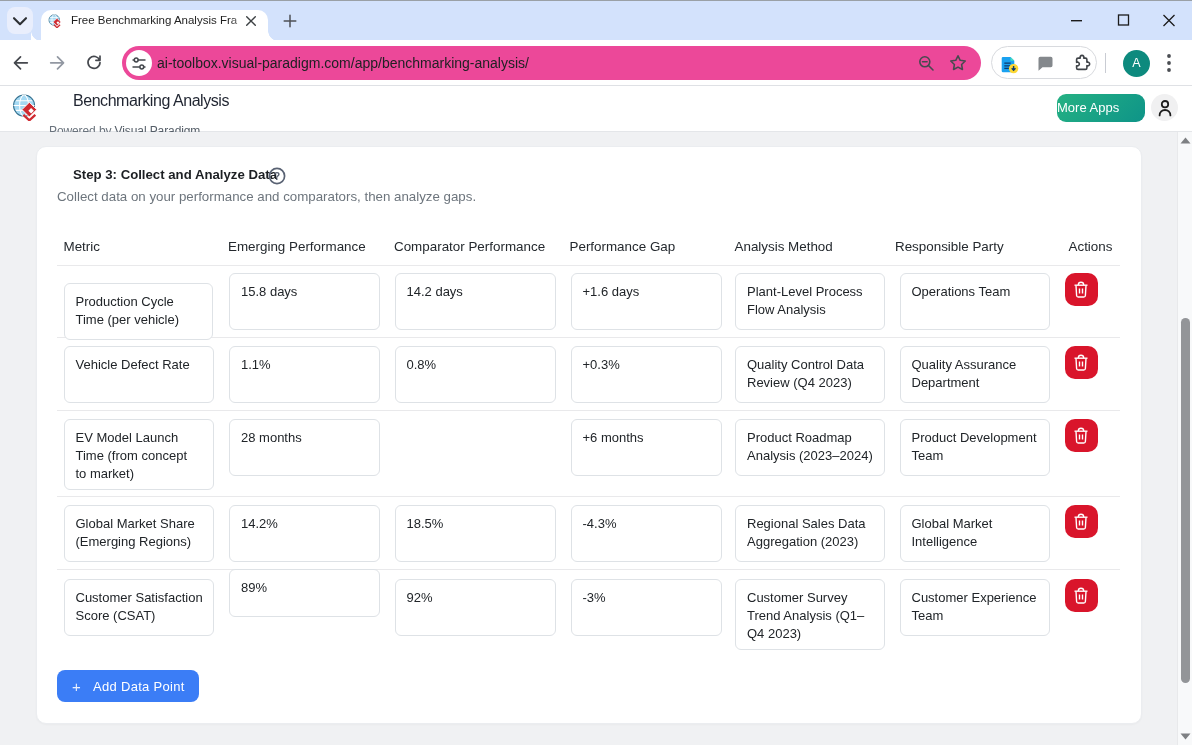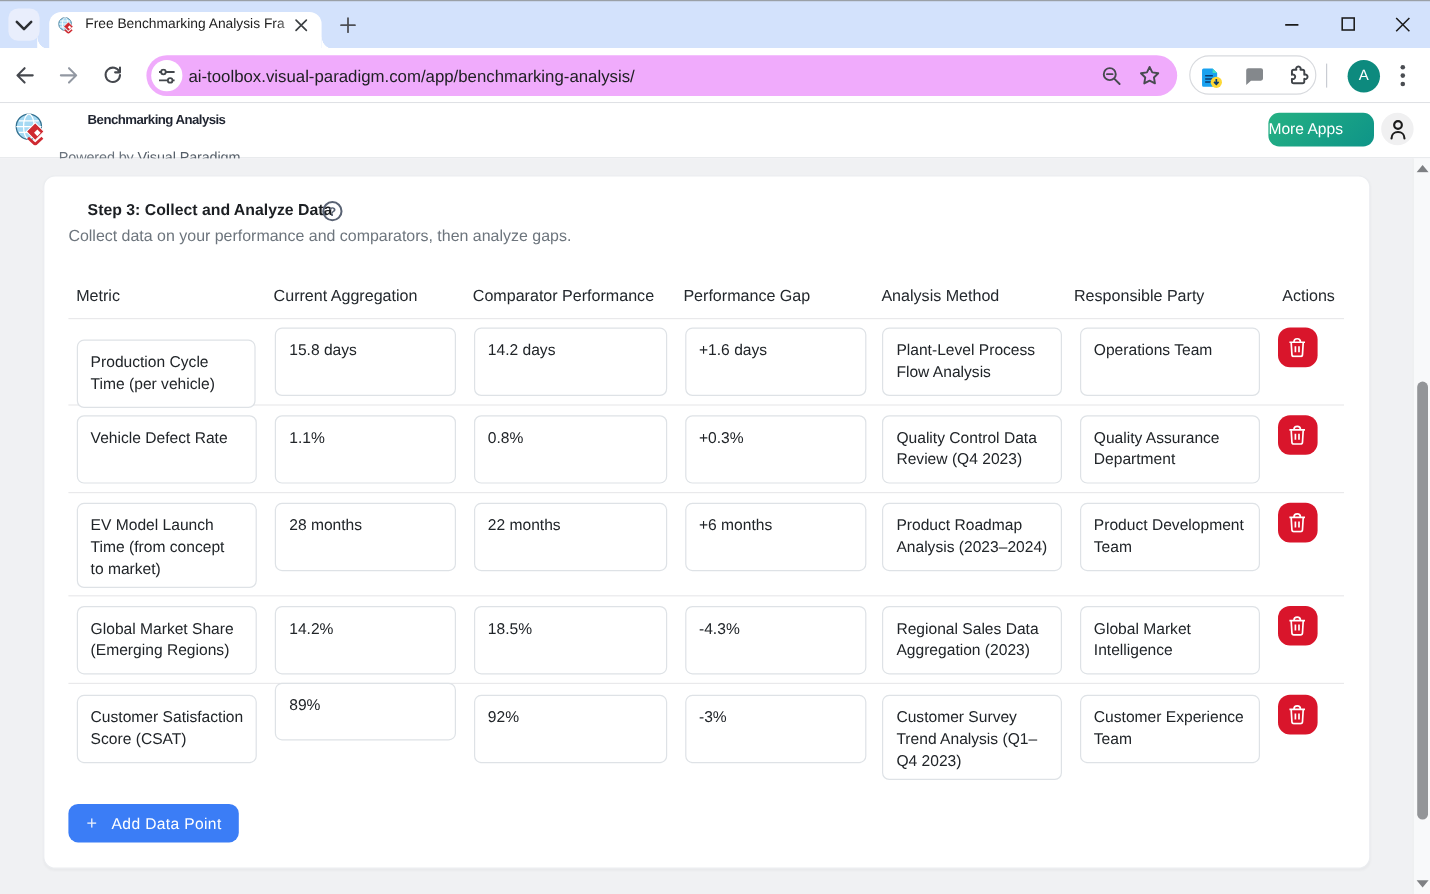--- a/index.html
+++ b/index.html
@@ -13,29 +13,29 @@
 #chevbtn { position:absolute; left:7px; top:6px; width:26px; height:27px; border-radius:8px; background:#e9eefc; }
 #tab { position:absolute; left:41px; top:9px; width:227px; height:31px; background:#fff; border-radius:10px 10px 0 0; }
 #tab .foot { position:absolute; bottom:0; width:10px; height:10px; background:radial-gradient(circle at 0 0, transparent 9.5px, #fff 10px); }
 #tab .footL { left:-10px; background:radial-gradient(circle at 0 0, transparent 9.5px, #fff 10px); transform:scaleX(-1); }
 #tab .footR { right:-10px; background:radial-gradient(circle at 10px 0, transparent 9.5px, #fff 10px); }
 #tabtitle { position:absolute; left:30px; top:4px; width:188px; font-size:11.5px; color:#1f1f1f; white-space:nowrap; overflow:hidden; }
 #tabfade { position:absolute; left:190px; top:2px; width:24px; height:22px; background:linear-gradient(to right, rgba(255,255,255,0), #fff 75%); }
 
 
 #toolbar { position:absolute; left:0; top:40px; width:1192px; height:46px; background:#fff; border-bottom:1px solid #dfe1e5; }
-#omnibox { position:absolute; left:122px; top:6px; width:859px; height:34px; background:#f0abfc; border-radius:17px; }
+#omnibox { position:absolute; left:122px; top:6px; width:859px; height:34px; background:#ec4899; border-radius:17px; }
 #sitecirc { position:absolute; left:4px; top:4px; width:26px; height:26px; border-radius:50%; background:#fff; }
 #urltext { position:absolute; left:35px; top:10.3px; font-size:14px; line-height:14px; color:#202124; white-space:nowrap; }
 #extpill { position:absolute; left:991px; top:6px; width:106px; height:33px; border:1px solid #d8dade; border-radius:17px; background:#fff; }
 #avatarA { position:absolute; left:1123px; top:10px; width:27px; height:27px; border-radius:50%; background:#0d8a7e; color:#fff; font-size:12.5px; text-align:center; line-height:27px; }
 
 
 #appheader { position:absolute; left:0; top:86px; width:1192px; height:46px; background:#fff; border-bottom:1px solid #e4e6e9; }
-#apptitle { position:absolute; left:49px; top:8px; font-size:11px; line-height:13.5px; font-weight:bold; color:#1f2430; letter-spacing:-0.45px;padding-left:24px; }
+#apptitle { position:absolute; left:49px; top:8px; font-size:16px; line-height:13.5px; font-weight:normal; color:#1f2430; letter-spacing:-0.45px;padding-left:24px; }
 #appsub { position:absolute; left:49px; top:40px; font-size:12px; line-height:11.5px; letter-spacing:-0.1px; color:#6a737d; }
 #appsub span { color:#555e68; text-decoration:underline; }
 #moreapps { position:absolute; left:1057px; top:8px; width:88px; height:28px; border-radius:9px; background:linear-gradient(135deg,#25b183,#0e9488); color:#fff; font-size:13px; text-align:left; line-height:28px; }
 #usercirc { position:absolute; left:1151px; top:8px; width:27px; height:27px; border-radius:50%; background:#f0f0f1; }
 
 
 #page { position:absolute; left:0; top:132px; width:1177px; height:613px; background:#f0f1f3; }
 #card { position:absolute; left:36px; top:13.5px; width:1106px; height:578px; background:#fff; border:1px solid #ebedf0; border-radius:10px; box-shadow:0 1px 2px rgba(0,0,0,0.03); }
 #h3title { position:absolute; left:20px; top:20.5px; font-size:13.2px; font-weight:bold; color:#1c1f23;margin-left:16px; }
 #helpcirc { position:absolute; left:231px; top:20.5px; width:18px; height:18px; }
@@ -179,21 +179,21 @@
   <div id="page">
     <div id="card">
       <div id="h3title">Step 3: Collect and Analyze Data</div>
       <svg id="helpcirc" viewBox="0 0 18 18">
           <circle cx="9" cy="9" r="7.6" fill="none" stroke="#596273" stroke-width="1.7"></circle>
           <text x="9" y="12.6" font-size="10.5" font-weight="bold" fill="#596273" text-anchor="middle" font-family="Liberation Sans">?</text>
         </svg>
       <div id="subtitle">Collect data on your performance and comparators, then analyze gaps.</div>
 
       <div class="colhead" style="left:26.5px">Metric</div>
-      <div class="colhead" style="left:191px">Current Aggregation</div>
+      <div class="colhead" style="left:191px">Emerging Performance</div>
       <div class="colhead" style="left:357px">Comparator Performance</div>
       <div class="colhead" style="left:532.5px">Performance Gap</div>
       <div class="colhead" style="left:697.5px">Analysis Method</div>
       <div class="colhead" style="left:858px">Responsible Party</div>
       <div class="colhead" style="left:1031.5px">Actions</div>
 
       <div class="divider" style="top:118.5px"></div>
       <div class="divider" style="top:190.5px"></div>
       <div class="divider" style="top:263.5px"></div>
       <div class="divider" style="top:349.5px"></div>
@@ -228,21 +228,20 @@
               <path d="M1.5 4.2 h13"></path>
               <path d="M5.3 4 a2.7 2.7 0 0 1 5.4 0"></path>
               <path d="M3 4.5 l0.6 10 a1.6 1.6 0 0 0 1.6 1.5 h5.6 a1.6 1.6 0 0 0 1.6 -1.5 l0.6 -10"></path>
               <path d="M6.5 7.5 v5 M9.5 7.5 v5"></path>
             </g>
           </svg>
         </div>
 
       <div class="cellbox" style="left:26.5px;top:272px;width:150.5px;height:71px">EV Model Launch<br>Time (from concept<br>to market)</div>
       <div class="cellbox" style="left:192px;top:272px;width:150.5px;height:57px">28 months</div>
-      <div class="cellbox" style="left:357.5px;top:272px;width:161px;height:57px">22 months</div>
       <div class="cellbox" style="left:533.5px;top:272px;width:151px;height:57px">+6 months</div>
       <div class="cellbox" style="left:698px;top:272px;width:150px;height:57px">Product Roadmap<br>Analysis (2023–2024)</div>
       <div class="cellbox" style="left:862.5px;top:272px;width:150px;height:57px">Product Development<br>Team</div>
       <div class="trashbtn" style="top:272px">
           <svg width="16" height="17" viewBox="0 0 16 17">
             <g stroke="#ffffff" fill="none" stroke-width="1.4">
               <path d="M1.5 4.2 h13"></path>
               <path d="M5.3 4 a2.7 2.7 0 0 1 5.4 0"></path>
               <path d="M3 4.5 l0.6 10 a1.6 1.6 0 0 0 1.6 1.5 h5.6 a1.6 1.6 0 0 0 1.6 -1.5 l0.6 -10"></path>
               <path d="M6.5 7.5 v5 M9.5 7.5 v5"></path>

